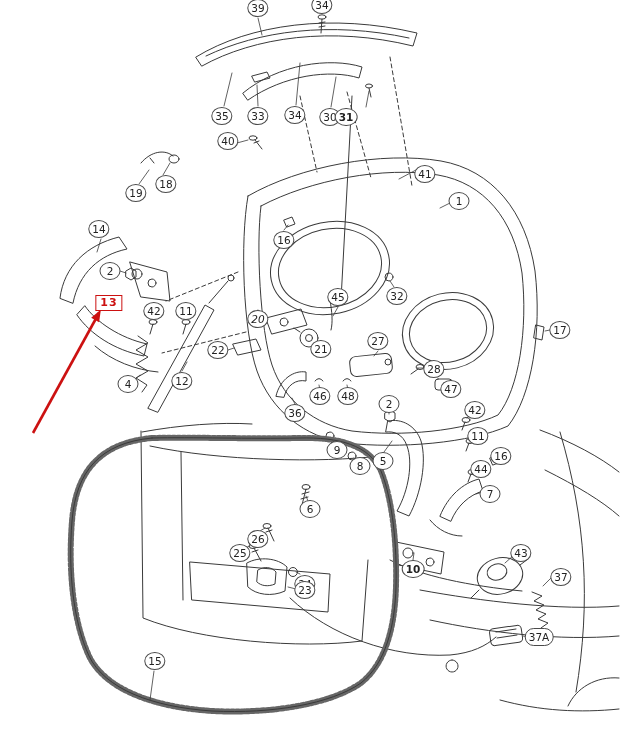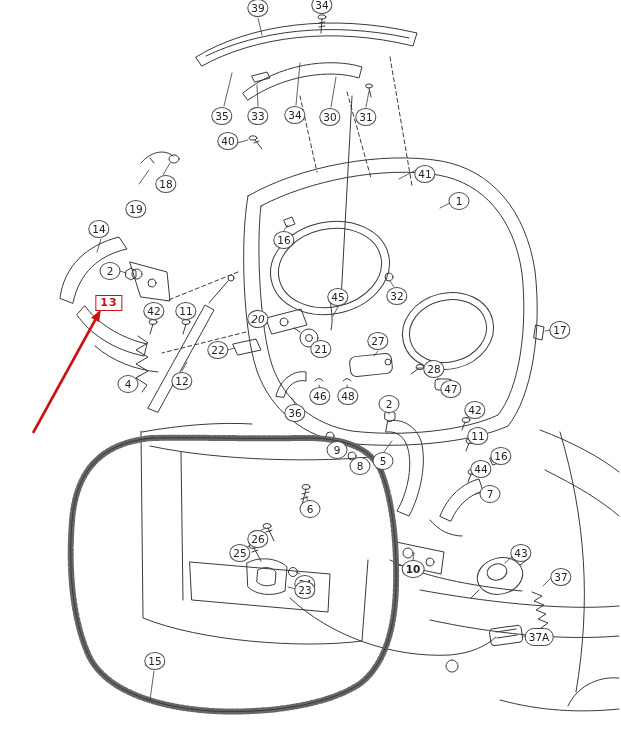--- a/index.html
+++ b/index.html
@@ -254,24 +254,24 @@
     </g>
   </svg>
 
   <div class="callout-layer">
       <div class="callout" style="left: 258px; top: 8px; border-color: rgb(74, 74, 74); color: rgb(34, 34, 34);">39</div>
       <div class="callout" style="left: 322px; top: 5px; border-color: rgb(74, 74, 74); color: rgb(34, 34, 34);">34</div>
       <div class="callout" style="left: 222px; top: 116px; border-color: rgb(74, 74, 74); color: rgb(34, 34, 34);">35</div>
       <div class="callout" style="left: 258px; top: 116px; border-color: rgb(74, 74, 74); color: rgb(34, 34, 34);">33</div>
       <div class="callout" style="left: 295px; top: 115px; border-color: rgb(74, 74, 74); color: rgb(34, 34, 34);">34</div>
       <div class="callout" style="left: 330px; top: 117px; border-color: rgb(74, 74, 74); color: rgb(34, 34, 34);">30</div>
-      <div class="callout" style="left: 366px; top: 117px; border-color: rgb(74, 74, 74); color: rgb(34, 34, 34);">31</div>
+      <div class="callout" style="left: 346px; top: 117px; border-color: rgb(74, 74, 74); color: rgb(34, 34, 34); font-weight: bold;">31</div>
       <div class="callout" style="left: 228px; top: 141px; border-color: rgb(74, 74, 74); color: rgb(34, 34, 34);">40</div>
       <div class="callout" style="left: 166px; top: 184px; border-color: rgb(74, 74, 74); color: rgb(34, 34, 34);">18</div>
-      <div class="callout" style="left: 136px; top: 209px; border-color: rgb(74, 74, 74); color: rgb(34, 34, 34);">19</div>
+      <div class="callout" style="left: 136px; top: 193px; border-color: rgb(74, 74, 74); color: rgb(34, 34, 34);">19</div>
       <div class="callout" style="left: 425px; top: 174px; border-color: rgb(74, 74, 74); color: rgb(34, 34, 34);">41</div>
       <div class="callout" style="left: 459px; top: 201px; border-color: rgb(74, 74, 74); color: rgb(34, 34, 34);">1</div>
       <div class="callout" style="left: 99px; top: 229px; border-color: rgb(74, 74, 74); color: rgb(34, 34, 34);">14</div>
       <div class="callout" style="left: 284px; top: 240px; border-color: rgb(74, 74, 74); color: rgb(34, 34, 34);">16</div>
       <div class="callout" style="left: 110px; top: 271px; border-color: rgb(74, 74, 74); color: rgb(34, 34, 34);">2</div>
       <div class="callout" style="left: 154px; top: 311px; border-color: rgb(74, 74, 74); color: rgb(34, 34, 34);">42</div>
       <div class="callout" style="left: 186px; top: 311px; border-color: rgb(74, 74, 74); color: rgb(34, 34, 34);">11</div>
       <div class="callout" style="left: 338px; top: 297px; border-color: rgb(74, 74, 74); color: rgb(34, 34, 34);">45</div>
       <div class="callout" style="left: 397px; top: 296px; border-color: rgb(74, 74, 74); color: rgb(34, 34, 34);">32</div>
       <div class="callout" style="left: 560px; top: 330px; border-color: rgb(74, 74, 74); color: rgb(34, 34, 34);">17</div>

